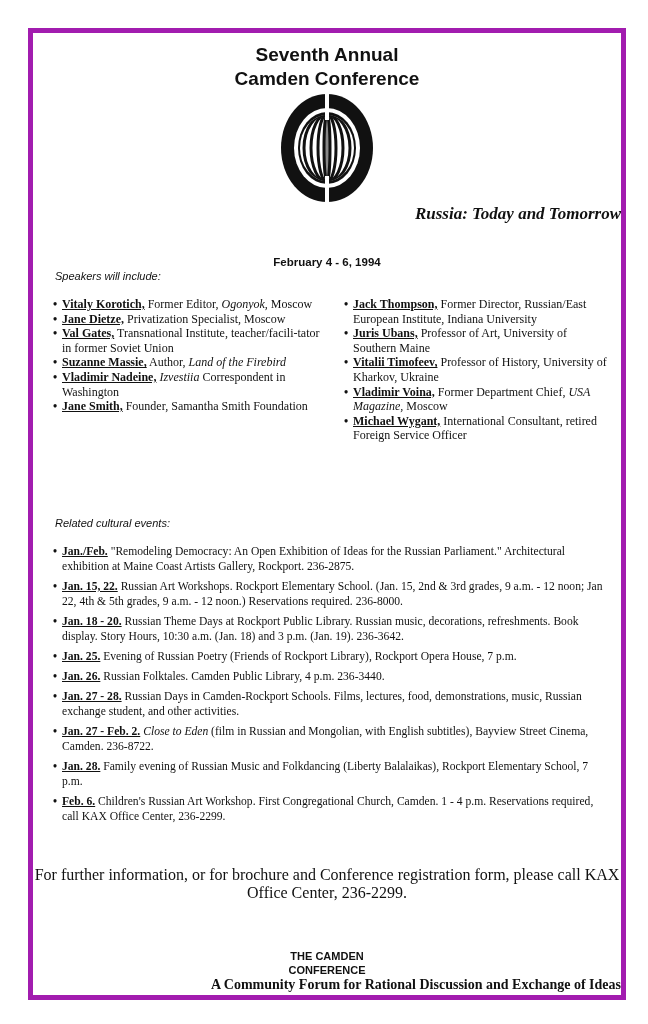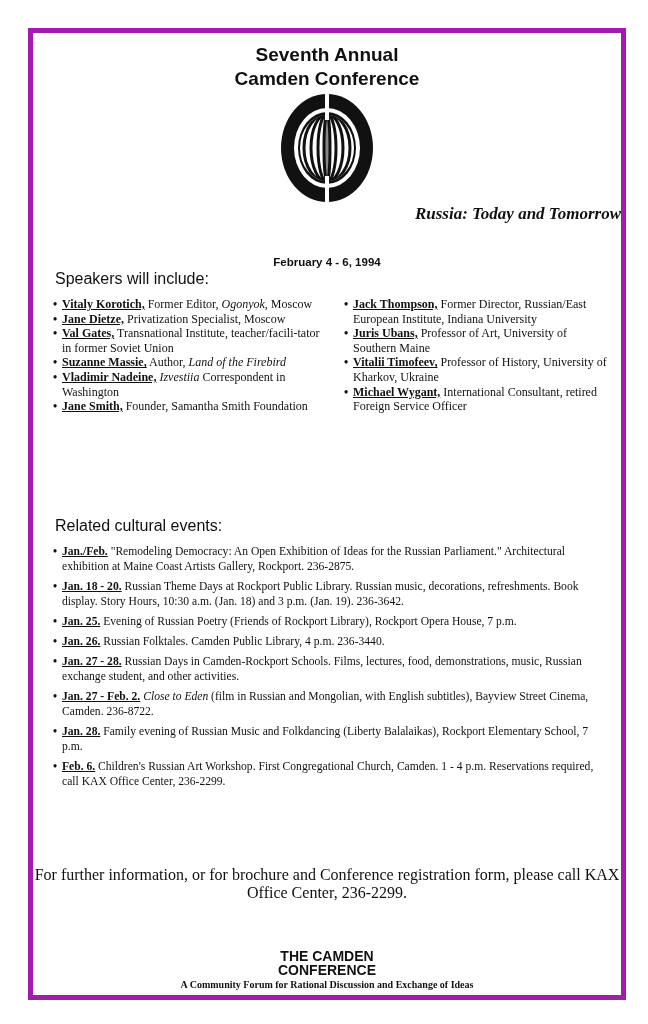--- a/index.html
+++ b/index.html
@@ -16,21 +16,21 @@
   .subtitle {
     position: absolute; left: 0; right: 0; top: 171px; text-align: right;
     font-family: "Liberation Serif", serif; font-style: italic; font-weight: bold; font-size: 17px;
   }
   .dates {
     position: absolute; left: 0; right: 0; top: 203px; text-align: center;
     font-family: "Liberation Sans", sans-serif; font-weight: bold; font-size: 11.5px; margin-top: 20px;
   }
   .section-head {
     position: absolute; left: 22px;
-    font-family: "Liberation Sans", sans-serif; font-size: 16px;
+    font-family: "Liberation Sans", sans-serif; font-style: italic; font-size: 11px;
   }
   ul.speakers {
     position: absolute; list-style: none; margin: 0; padding: 0;
     font-family: "Liberation Serif", serif; font-size: 12px; line-height: 14.6px;
   }
   ul.speakers li { position: relative; padding-left: 9px; }
   ul.speakers li::before { content: "•"; position: absolute; left: 0; top: 0; font-weight: bold; }
   .b { font-weight: bold; text-decoration: underline; }
   .i { font-style: italic; margin-top: 31px; }
   ul.events {
@@ -39,22 +39,22 @@
   }
   ul.events li { position: relative; padding-left: 9px; margin-bottom: 5.4px; }
   ul.events li::before { content: "•"; position: absolute; left: 0; top: 0; font-weight: bold; }
   .further {
     position: absolute; left: 0; right: 0; top: 833px; text-align: center;
     font-family: "Liberation Serif", serif; font-size: 16px;
   }
   .footer {
     position: absolute; left: 0; right: 0; top: 916px; text-align: center;
   }
-  .footer .org { font-family: "Liberation Sans", sans-serif; font-weight: bold; font-size: 14px; line-height: 14px; text-align: center; }
-  .footer .tag { font-family: "Liberation Serif", serif; font-weight: bold; font-size: 10px; line-height: 15px; }
+  .footer .org { font-family: "Liberation Sans", sans-serif; font-weight: bold; font-size: 11px; line-height: 14px; text-align: center; }
+  .footer .tag { font-family: "Liberation Serif", serif; font-weight: bold; font-size: 14px; line-height: 15px; text-align: right; }
 </style>
 </head>
 <body>
 
 <div class="frame">
 
   <div class="title">
     <div>Seventh Annual</div>
     <div>Camden Conference</div>
   </div>
@@ -90,27 +90,29 @@
     <li><span class="b">Val Gates,</span><span> Transnational Institute, teacher/facili-tator in former Soviet Union</span></li>
     <li><span class="b">Suzanne Massie,</span><span> Author, </span><span class="i">Land of the Firebird</span></li>
     <li><span class="b">Vladimir Nadeine,</span><span> </span><span class="i">Izvestiia</span><span> Correspondent in Washington</span></li>
     <li><span class="b">Jane Smith,</span><span> Founder, Samantha Smith Foundation</span></li>
   </ul>
 
   <ul class="speakers" style="left:311px; top:264px; width:268px;">
     <li><span class="b">Jack Thompson,</span><span> Former Director, Russian/East European Institute, Indiana University</span></li>
     <li><span class="b">Juris Ubans,</span><span> Professor of Art, University of Southern Maine</span></li>
     <li><span class="b">Vitalii Timofeev,</span><span> Professor of History, University of Kharkov, Ukraine</span></li>
+    <li><span class="b">Vladimir Voina,</span><span> Former Department Chief, </span><span class="i">USA Magazine,</span><span> Moscow</span></li>
     <li><span class="b">Michael Wygant,</span><span> International Consultant, retired Foreign Service Officer</span></li>
   </ul>
 
   <div class="section-head" style="top:484px;">Related cultural events:</div>
 
   <ul class="events">
     <li><span class="b">Jan./Feb.</span><span>  "Remodeling Democracy:  An Open Exhibition of Ideas for the Russian Parliament." Architectural exhibition at Maine Coast Artists Gallery, Rockport.  236-2875.</span></li>
+    <li><span class="b">Jan. 15, 22.</span><span>  Russian Art Workshops.  Rockport Elementary School.  (Jan. 15, 2nd &amp; 3rd grades, 9 a.m. - 12 noon; Jan 22, 4th &amp; 5th grades, 9 a.m. - 12 noon.)  Reservations required.  236-8000.</span></li>
     <li><span class="b">Jan. 18 - 20.</span><span>  Russian Theme Days at Rockport Public Library.  Russian music, decorations, refreshments. Book display.  Story Hours, 10:30 a.m. (Jan. 18) and 3 p.m. (Jan. 19).  236-3642.</span></li>
     <li><span class="b">Jan. 25.</span><span>  Evening of Russian Poetry (Friends of Rockport Library), Rockport Opera House, 7 p.m.</span></li>
     <li><span class="b">Jan. 26.</span><span>  Russian Folktales.  Camden Public Library, 4 p.m.  236-3440.</span></li>
     <li><span class="b">Jan. 27 - 28.</span><span>  Russian Days in Camden-Rockport Schools.  Films, lectures, food, demonstrations, music, Russian exchange student, and other activities.</span></li>
     <li><span class="b">Jan. 27 - Feb. 2.</span><span>  </span><span class="i">Close to Eden</span><span> (film in Russian and Mongolian, with English subtitles), Bayview Street Cinema, Camden.  236-8722.</span></li>
     <li><span class="b">Jan. 28.</span><span>  Family evening of Russian Music and Folkdancing (Liberty Balalaikas), Rockport Elementary School, 7 p.m.</span></li>
     <li><span class="b">Feb. 6.</span><span>  Children's Russian Art Workshop.  First Congregational Church, Camden.  1 - 4 p.m.  Reservations required, call KAX Office Center, 236-2299.</span></li>
   </ul>
 
   <div class="further">For further information, or for brochure and Conference registration form, please call KAX Office Center, 236-2299.</div>

